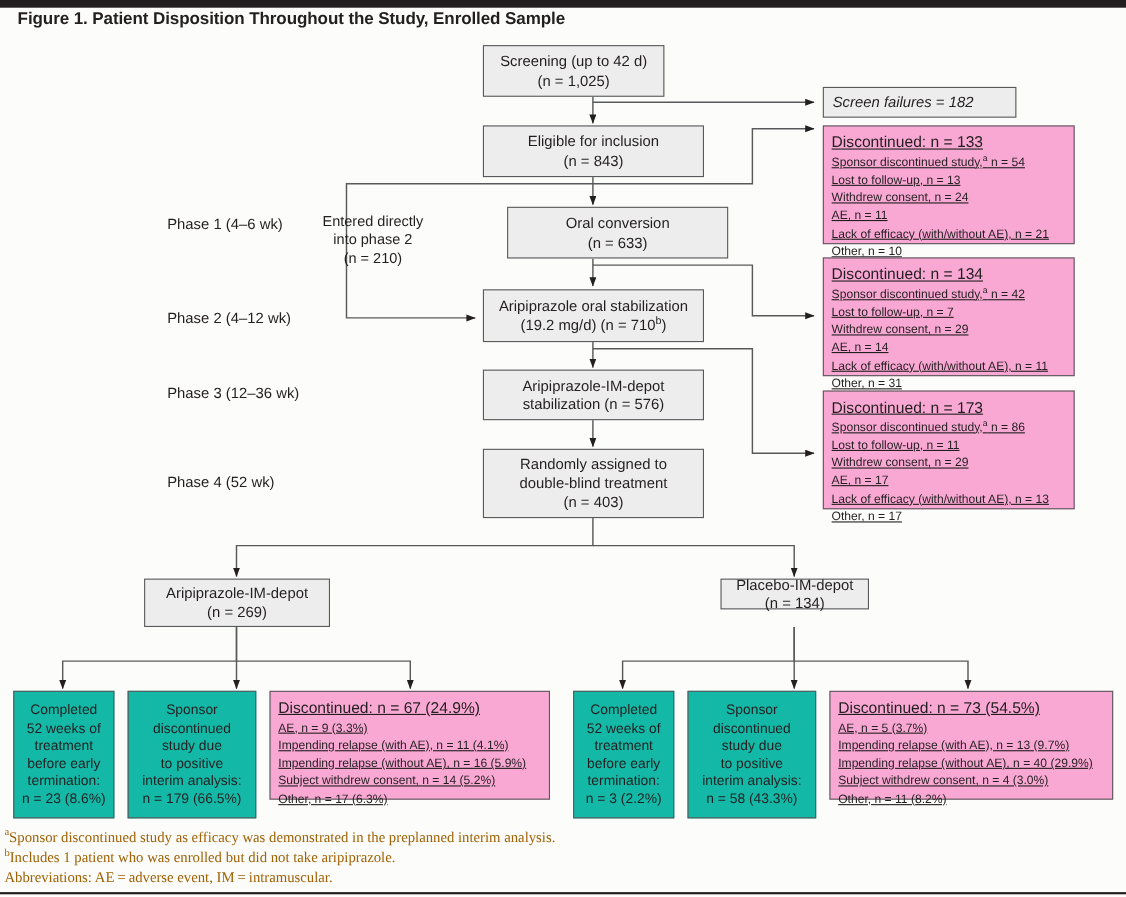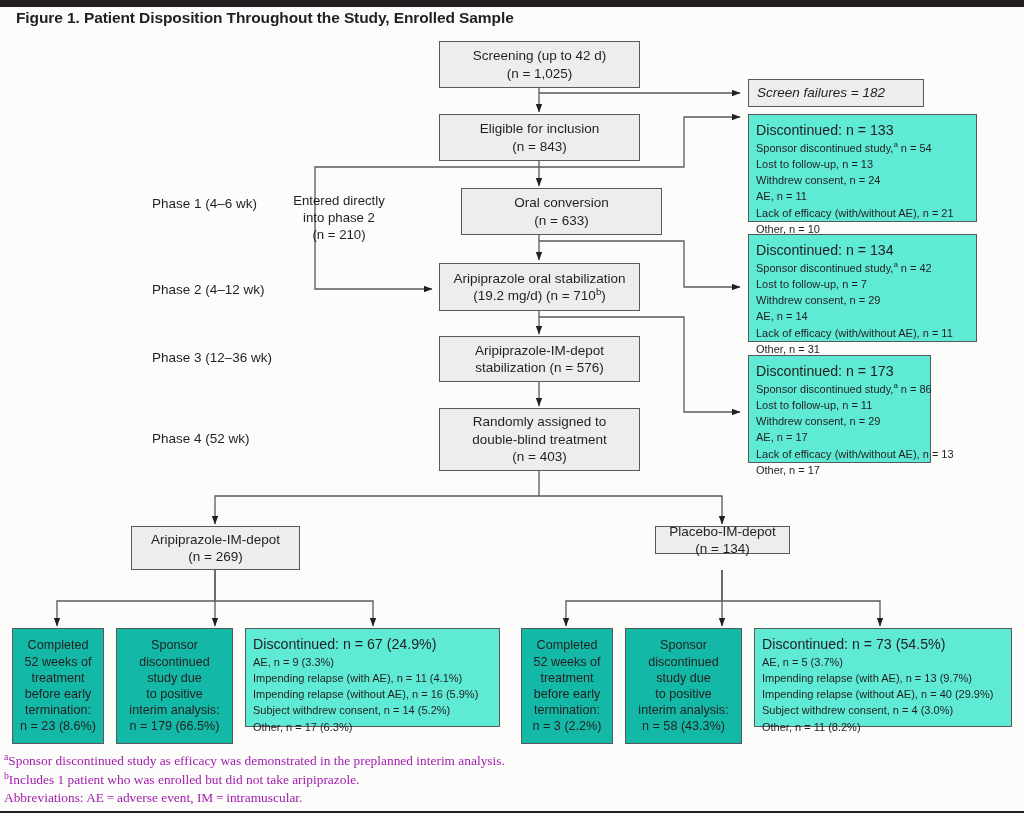--- a/index.html
+++ b/index.html
@@ -63,23 +63,24 @@
     white-space: nowrap;
   }
   .box.small .line {
     font-size: 12.6px;
     line-height: 16.2px;
   }
   .disc-box {
     position: absolute;
     box-sizing: border-box;
     border: 1.4px solid #58595b;
-    background: #5eead4;
+    background: #f9a8d4;
     padding: 6px 0 4px 7px;
     color: #231f20;
+    text-decoration: underline;
   }
   .disc-head {
     font-size: 14.2px;
     line-height: 18.5px;
     white-space: nowrap;
   }
   .disc-item {
     font-size: 11px;
     line-height: 16.3px;
     white-space: nowrap;
@@ -100,21 +101,21 @@
     white-space: nowrap;
   }
   .footnotes {
     position: absolute;
     left: 4px;
     top: 752px;
     width: 1010px;
     font-family: "Liberation Serif", serif;
     font-size: 13.4px;
     line-height: 18.6px;
-    color: #a21caf;
+    color: #a16207;
   }
   .footnotes .fn { white-space: nowrap; }
   sup { font-size: 0.72em; vertical-align: super; line-height: 0; }
   .botrule {
     position: absolute;
     left: 0; top: 811px;
     width: 1024px; height: 2px;
     background: #231f20;
   }
 </style>
@@ -171,21 +172,21 @@
   <div class="phase-label" style="left:136px; top:282px;">Phase 2 (4–12 wk)</div>
   <div class="phase-label" style="left:136px; top:350px;">Phase 3 (12–36 wk)</div>
   <div class="phase-label" style="left:136px; top:431px;">Phase 4 (52 wk)</div>
 
   <div class="free-text" style="left:264px; top:192px; width:150px;">
     <div>Entered directly</div>
     <div>into phase 2</div>
     <div>(n = 210)</div>
   </div>
 
-  <div class="box shaded center" style="left:439px; top:41px; width:201px; height:47px;">
+  <div class="box shaded center" style="left:439px; top:41px; width:165px; height:47px;">
     <div class="line">Screening (up to 42 d)</div>
     <div class="line">(n = 1,025)</div>
   </div>
 
   <div class="box shaded center" style="left:439px; top:114px; width:201px; height:47px;">
     <div class="line">Eligible for inclusion</div>
     <div class="line">(n = 843)</div>
   </div>
 
   <div class="box shaded center" style="left:439px; top:188px; width:201px; height:47px;margin-left:22px;">
@@ -236,21 +237,21 @@
   <div class="disc-box" style="left:748px; top:234px; width:229px; height:108px;">
     <div class="disc-head">Discontinued: n = 134</div>
     <div class="disc-item"><span>Sponsor discontinued study,</span><sup>a</sup><span> n = 42</span></div>
     <div class="disc-item">Lost to follow-up, n = 7</div>
     <div class="disc-item">Withdrew consent, n = 29</div>
     <div class="disc-item">AE, n = 14</div>
     <div class="disc-item">Lack of efficacy (with/without AE), n = 11</div>
     <div class="disc-item">Other, n = 31</div>
   </div>
 
-  <div class="disc-box" style="left:748px; top:355px; width:183px; height:108px;">
+  <div class="disc-box" style="left:748px; top:355px; width:229px; height:108px;">
     <div class="disc-head">Discontinued: n = 173</div>
     <div class="disc-item"><span>Sponsor discontinued study,</span><sup>a</sup><span> n = 86</span></div>
     <div class="disc-item">Lost to follow-up, n = 11</div>
     <div class="disc-item">Withdrew consent, n = 29</div>
     <div class="disc-item">AE, n = 17</div>
     <div class="disc-item">Lack of efficacy (with/without AE), n = 13</div>
     <div class="disc-item">Other, n = 17</div>
   </div>
 
   <div class="box plain center small" style="left:12px; top:628px; width:92px; height:116px;">

